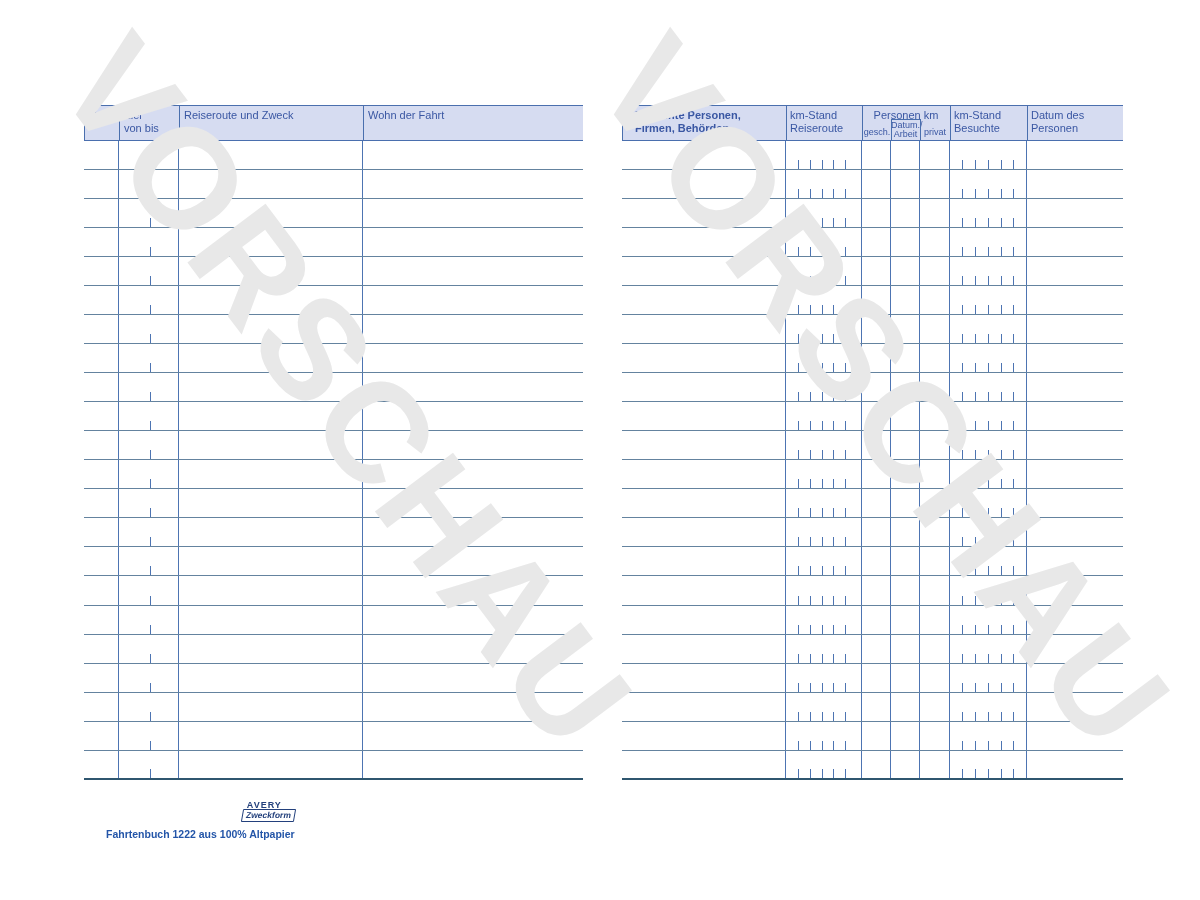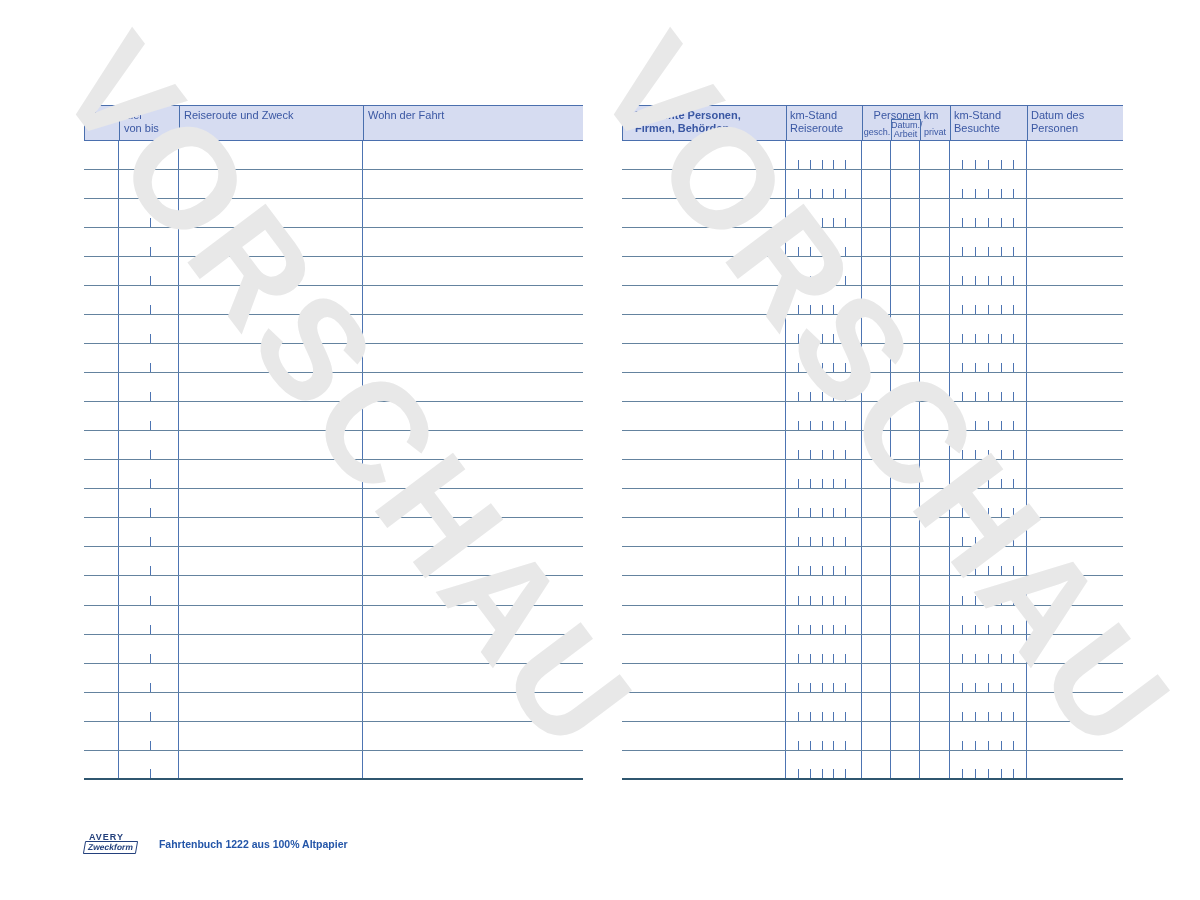--- a/index.html
+++ b/index.html
@@ -39,21 +39,21 @@
   .trow.last{border-bottom:2px solid var(--bottom);}
   .tick{position:absolute;bottom:0;width:1px;height:9px;background:var(--grid-blue);}
 
   .watermark{position:absolute;top:6px;z-index:9;white-space:nowrap;
     font-weight:700;font-size:142px;letter-spacing:4px;color:var(--wm);
     transform:rotate(53deg);transform-origin:0 0;
     font-family:"Liberation Sans",sans-serif;}
   .wm-left{left:158px;}
   .wm-right{left:696px;}
 
-  .footer{position:absolute;left:84px;top:832px;display:flex;align-items:flex-start;z-index:11;}
+  .footer{position:absolute;left:84px;top:800px;display:flex;align-items:flex-end;z-index:11;flex-direction:column;}
   .logo{color:#23407c;display:inline-block;}
   .logo-avery{font-weight:700;font-size:9px;letter-spacing:1px;padding-left:5px;}
   .logo-zweckform{font-weight:700;font-size:8.5px;border:1px solid #23407c;
     transform:skewX(-10deg);padding:0 3px 1px;border-radius:1px;margin-top:-1px;}
   .product-text{margin-left:22px;margin-top:6px;font-weight:700;font-size:10.5px;
     color:var(--footer);}
 </style>
 </head>
 <body>
 

